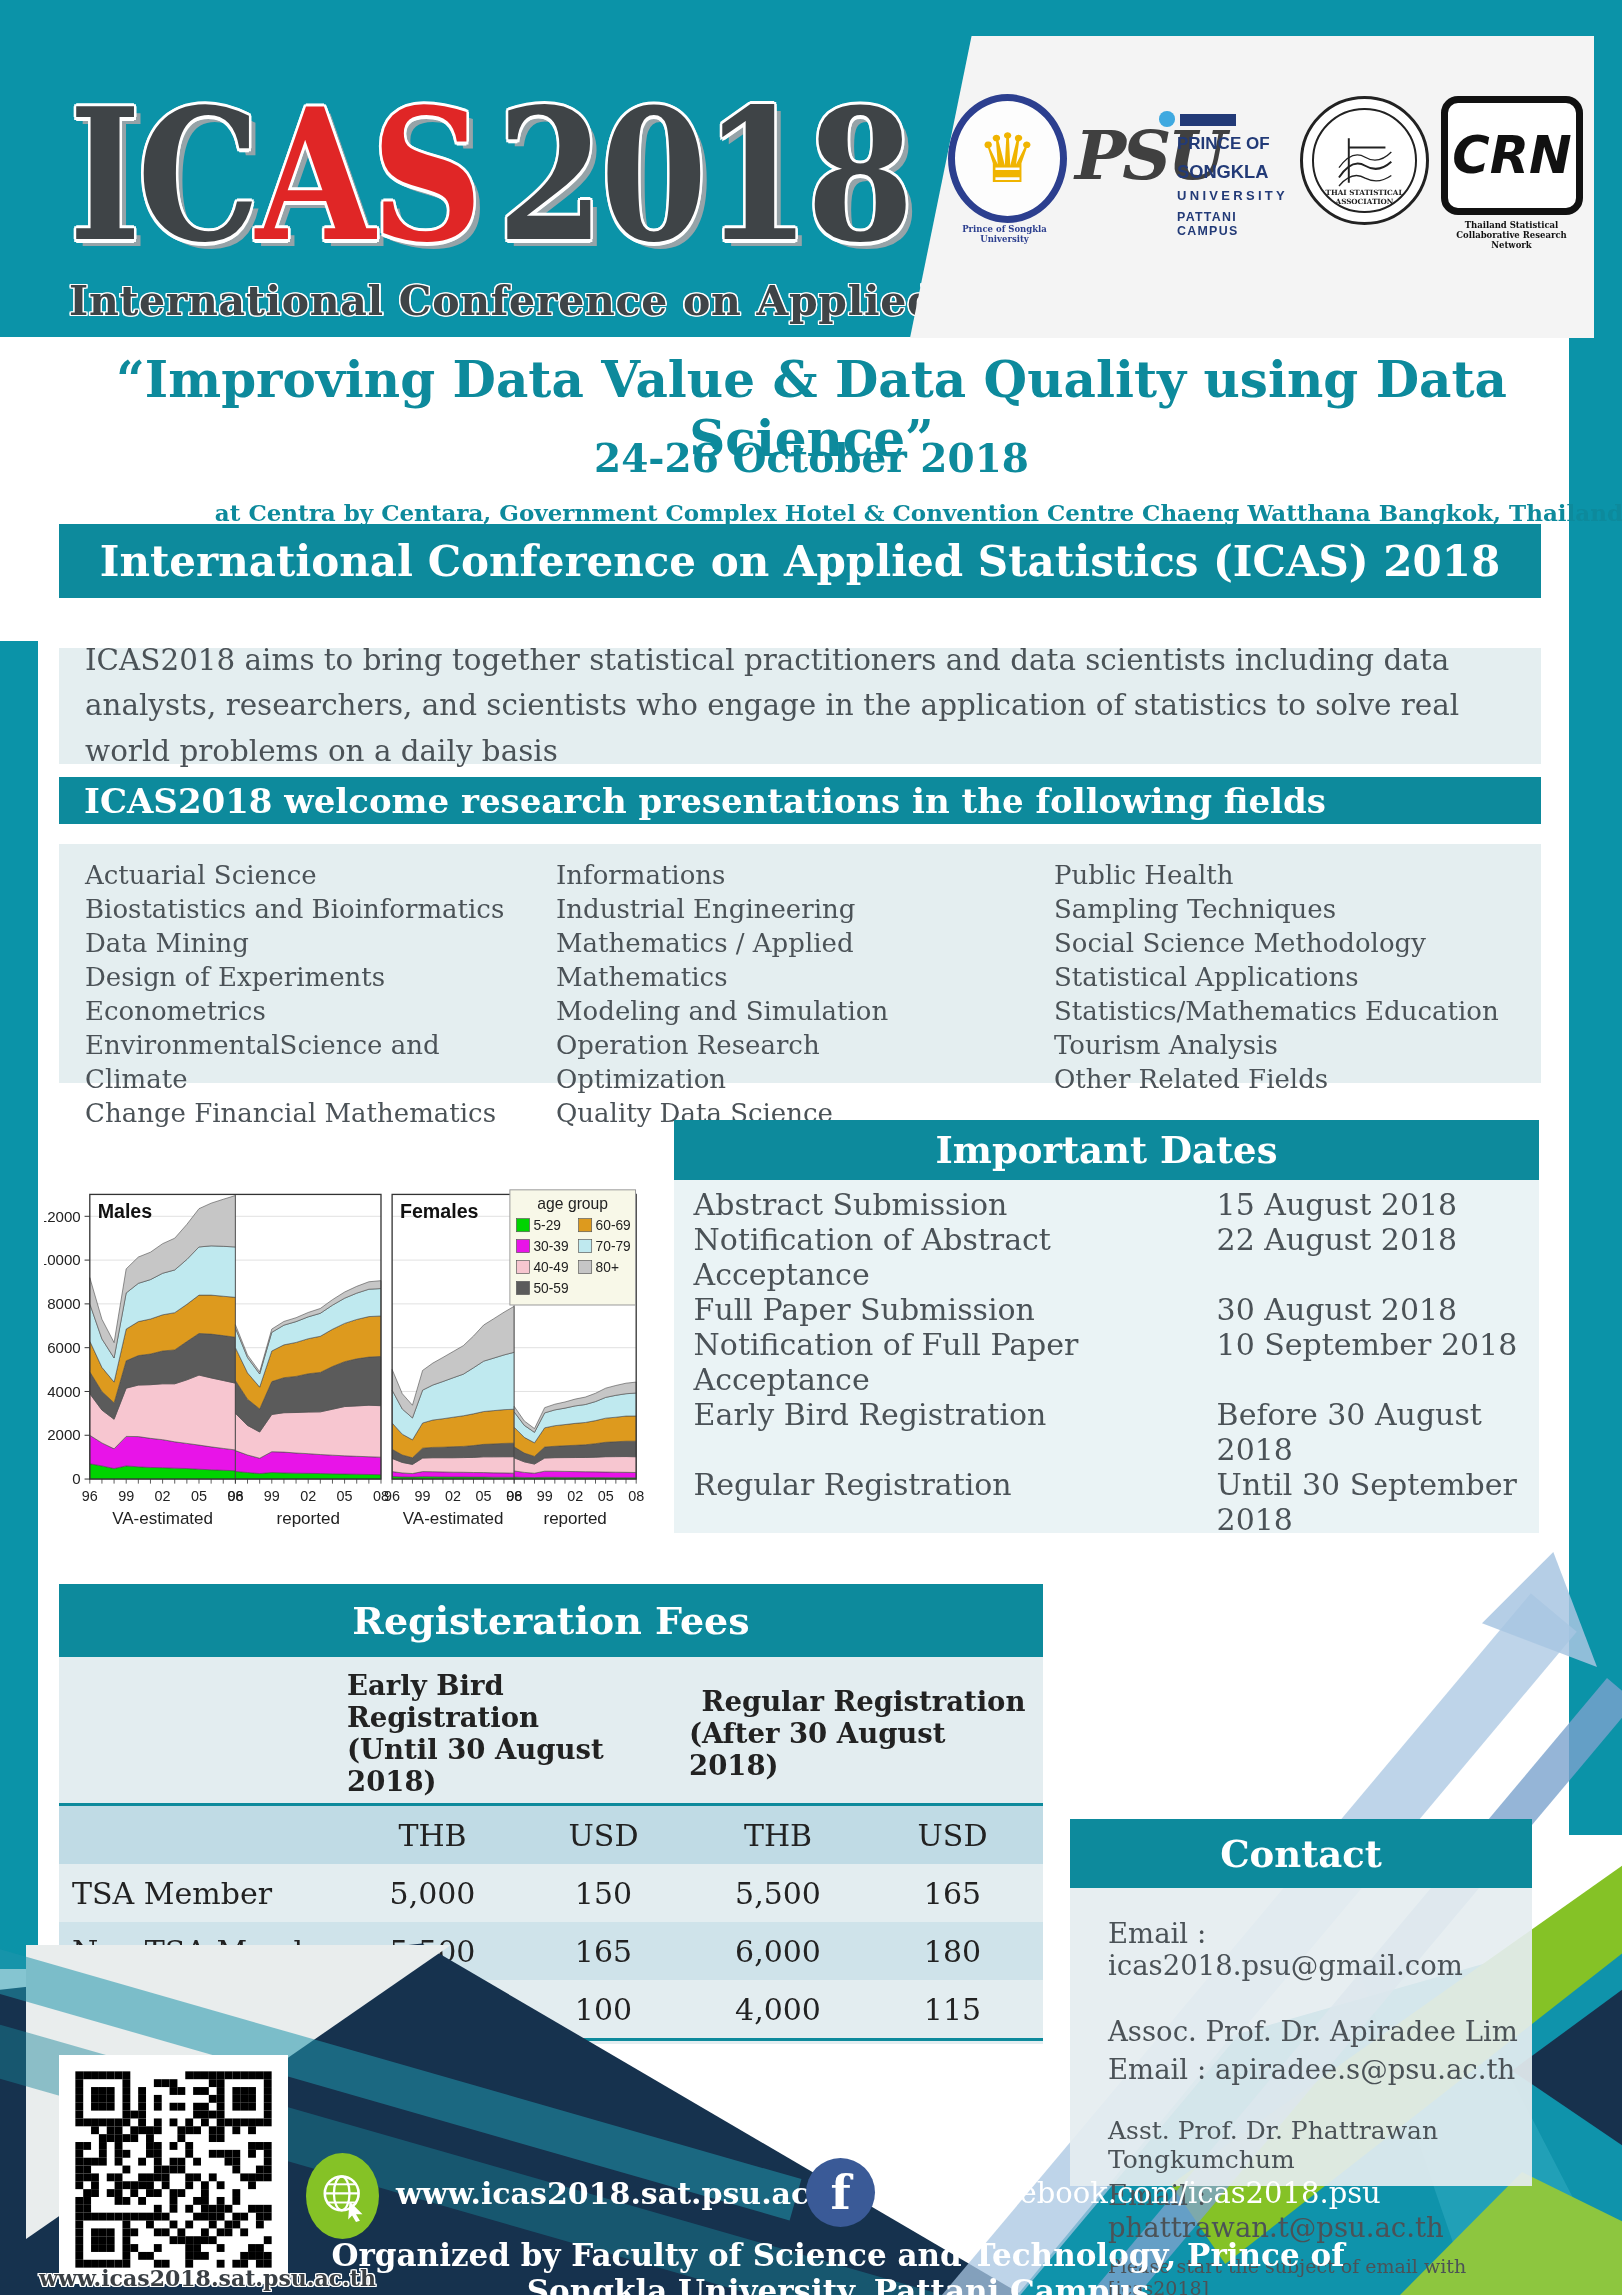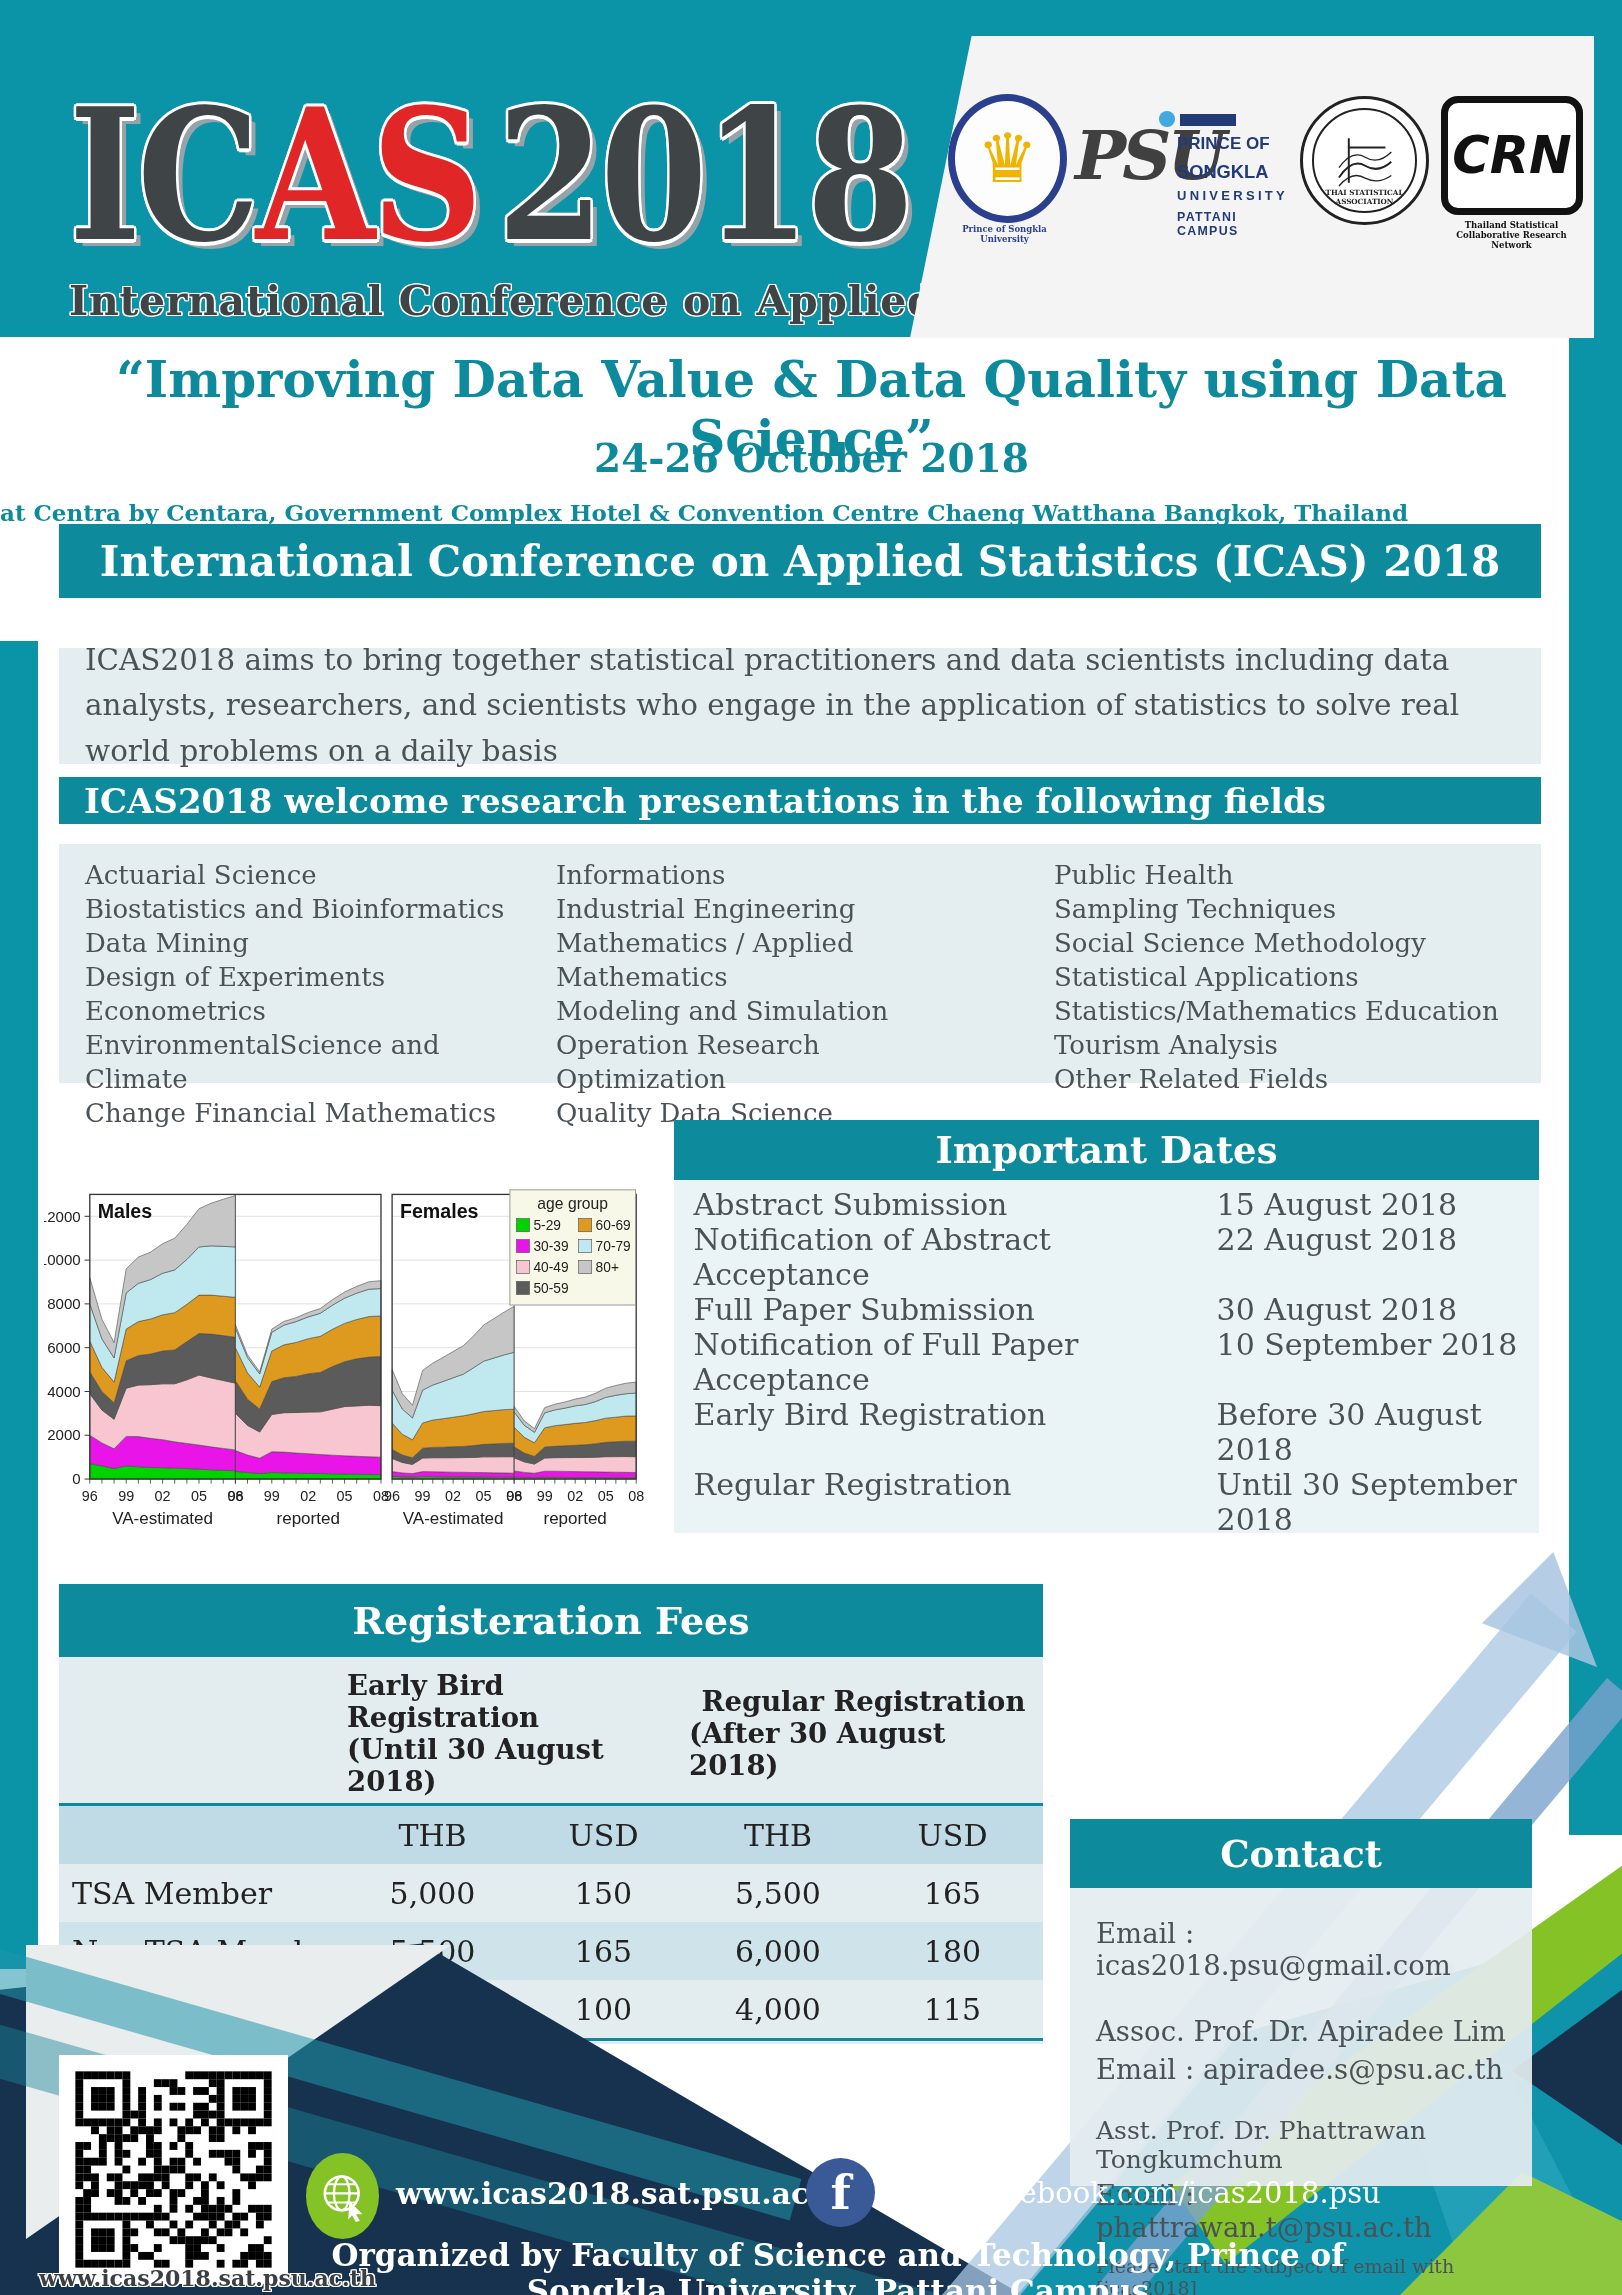--- a/index.html
+++ b/index.html
@@ -13,21 +13,21 @@
   .outline-white{text-shadow:2.6px 0 0 #fff,-2.6px 0 0 #fff,0 2.6px 0 #fff,0 -2.6px 0 #fff,
      2px 2px 0 #fff,-2px -2px 0 #fff,2px -2px 0 #fff,-2px 2px 0 #fff,6.5px 5.9px 0 #96a3a8;}
   .outline-thin{text-shadow:1.3px 0 0 #fff,-1.3px 0 0 #fff,0 1.3px 0 #fff,0 -1.3px 0 #fff,
      1.3px 1.3px 0 #fff,-1.3px -1.3px 0 #fff,1.3px -1.3px 0 #fff,-1.3px 1.3px 0 #fff;}
   .tealtxt{color:#0d8a9c;font-weight:bold;}
   .fields-col{line-height:34px;font-size:26px;color:#4b5257;}
   .dates-grid{display:grid;grid-template-columns:523px 1fr;align-content:space-around;
               padding:6.5px 19.6px;height:353px;font-size:30px;color:#4b5257;}
   .fee-grid{display:grid;grid-template-columns:288px 171px 171px 178px 171px;font-size:30px;color:#222;}
   .fee-cell{display:flex;align-items:center;justify-content:center;}
-  .contact-line{padding-left:26px;font-size:27.5px;color:#4b5257;}
+  .contact-line{padding-left:38px;font-size:27.5px;color:#4b5257;}
   .shape{position:absolute;}
   .wm{font-family:"Liberation Sans",sans-serif;}
 </style>
 </head>
 <body>
 
 <div class="poster">
 
   <div class="shape teal-bg" style="left:0;top:0;width:1623px;height:337px;background:#0b93a8;z-index:1;"></div>
   <div class="shape" style="left:1569px;top:337px;width:54px;height:1498px;background:#0b93a8;z-index:1;"></div>
@@ -106,21 +106,21 @@
       <div style="width:128px;height:105px;border:7.9px solid #111;border-radius:17px;margin:0 auto;
                   display:flex;align-items:center;justify-content:center;background:#fff;">
         <span style="font-family:'DejaVu Sans',sans-serif;font-size:51px;font-weight:bold;color:#111;font-style:italic;">CRN</span>
       </div>
       <div style="font-size:8.5px;color:#111;margin-top:5.2px;font-weight:bold;">Thailand Statistical Collaborative Research Network</div>
     </div>
   </div>
 
   <div class="abs tealtxt" style="left:0;top:350px;width:1623px;text-align:center;font-size:50px;z-index:2;">“Improving Data Value &amp; Data Quality using Data Science”</div>
   <div class="abs tealtxt" style="left:0;top:435px;width:1623px;text-align:center;font-size:39px;z-index:2;">24-26 October 2018</div>
-  <div class="abs tealtxt" style="left:0;top:499px;width:1623px;text-align:left;font-size:23px;z-index:2;">at Centra by Centara, Government Complex Hotel &amp; Convention Centre Chaeng Watthana Bangkok, Thailand</div>
+  <div class="abs tealtxt" style="left:0;top:499px;width:1623px;text-align:right;font-size:23px;z-index:2;">at Centra by Centara, Government Complex Hotel &amp; Convention Centre Chaeng Watthana Bangkok, Thailand</div>
 
   <div class="abs teal-bg bar" style="left:59px;top:524px;width:1482px;height:74px;font-size:42px;z-index:2;text-align:right;">International Conference on Applied Statistics (ICAS) 2018</div>
 
   <div class="abs lightbox" style="left:59px;top:648px;width:1482px;height:116px;z-index:2;display:flex;align-items:center;">
     <div style="padding:0 26px;font-size:29.4px;line-height:1.55;color:#4b5257;">ICAS2018 aims to bring together statistical practitioners and data scientists including data analysts, researchers, and scientists who engage in the application of statistics to solve real world problems on a daily basis</div>
   </div>
 
   <div class="abs teal-bg bar" style="left:59px;top:777px;width:1482px;height:47px;font-size:34px;justify-content:flex-start;padding-left:25px;box-sizing:border-box;z-index:2;">ICAS2018 welcome research presentations in the following fields</div>
 
   <div class="abs lightbox" style="left:59px;top:844px;width:1482px;height:239px;z-index:2;">

